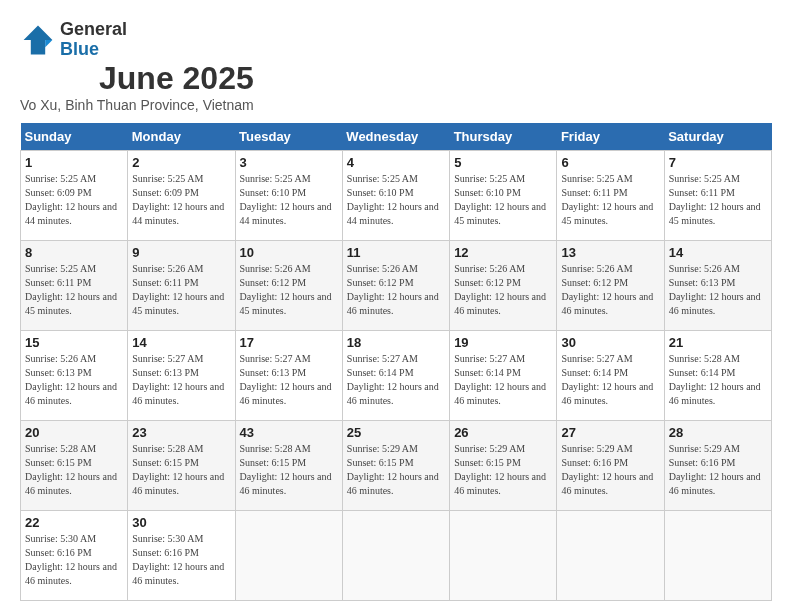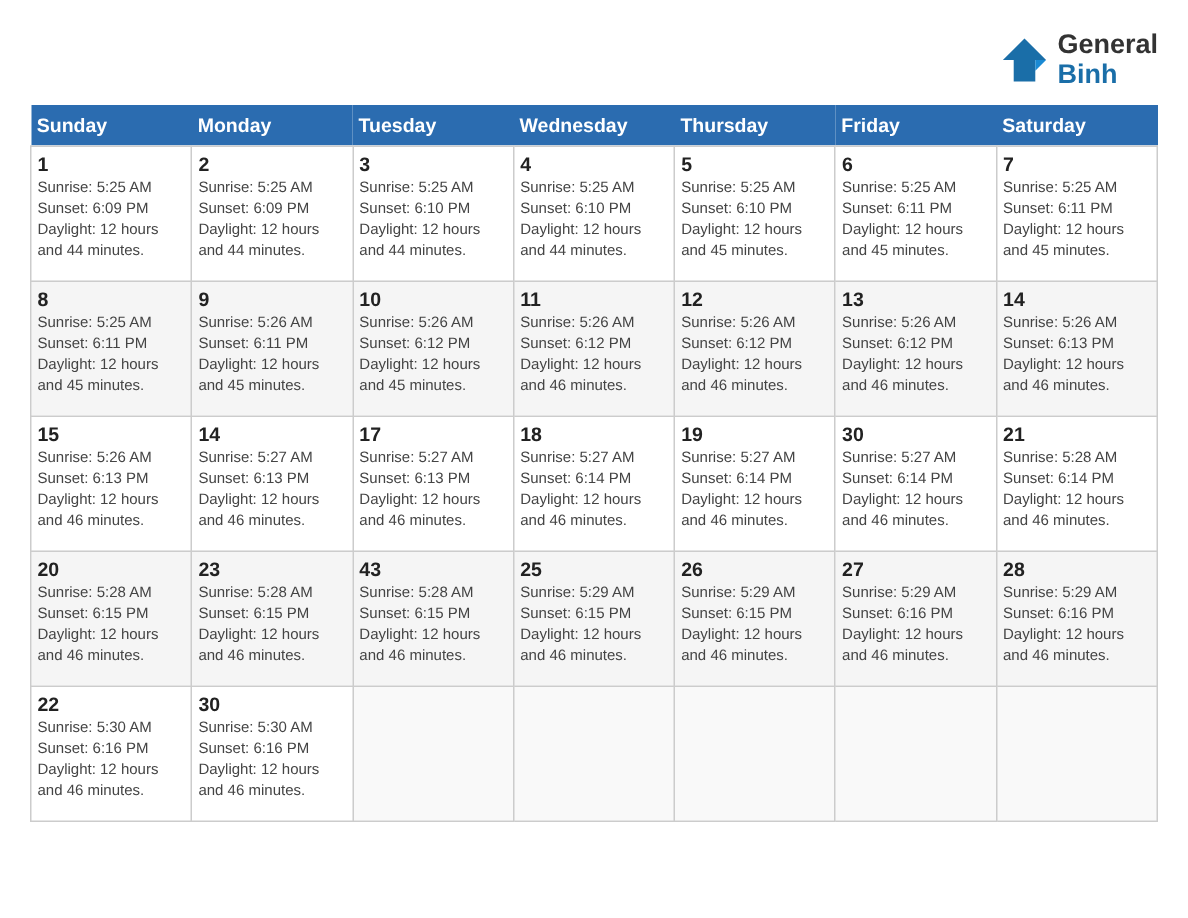--- a/index.html
+++ b/index.html
@@ -6,21 +6,21 @@
     body {
       font-family: Arial, sans-serif;
       background: #fff;
       width: 792px;
       min-height: 612px;
       padding: 20px;
     }
     .header {
       display: flex;
       justify-content: space-between;
-      align-items: flex-end;
+      align-items: flex-start;
       margin-bottom: 10px;
       flex-direction: column;
     }
     .logo {
       display: flex;
       align-items: center;
       gap: 4px;
     }
     .logo-text {
       font-size: 18px;
@@ -74,38 +74,43 @@
       font-size: 13px;
       font-weight: bold;
       color: #222;
       display: block;
       margin-bottom: 2px;
     }
     .day-detail {
       color: #444;
       font-size: 10px;
       line-height: 1.4;
+      font-family: Liberation Serif, serif;
     }
     .empty-cell {
       background: #f9f9f9 !important;
     }
   </style>
 </head>
 <body>
 
 <div class="header">
   <div class="logo">
     <svg class="logo-icon" viewBox="0 0 40 40">
       <polygon points="20,4 36,20 28,20 28,36 12,36 12,20 4,20" fill="#1a6ea8"></polygon>
       <polygon points="28,20 36,20 28,28" fill="#1a8ad4"></polygon>
     </svg>
     <div class="logo-text">
       <div class="logo-general">General</div>
-      <div class="logo-blue">Binh</div>
+      <div class="logo-blue">Blue</div>
     </div>
+  </div>
+  <div class="title-block">
+    <div class="month-title">June 2025</div>
+    <div class="location-title">Vo Xu, Binh Thuan Province, Vietnam</div>
   </div>
 </div>
 
 <table>
   <thead>
     <tr>
     <th>Sunday</th>
         <th>Monday</th>
         <th>Tuesday</th>
         <th>Wednesday</th>

